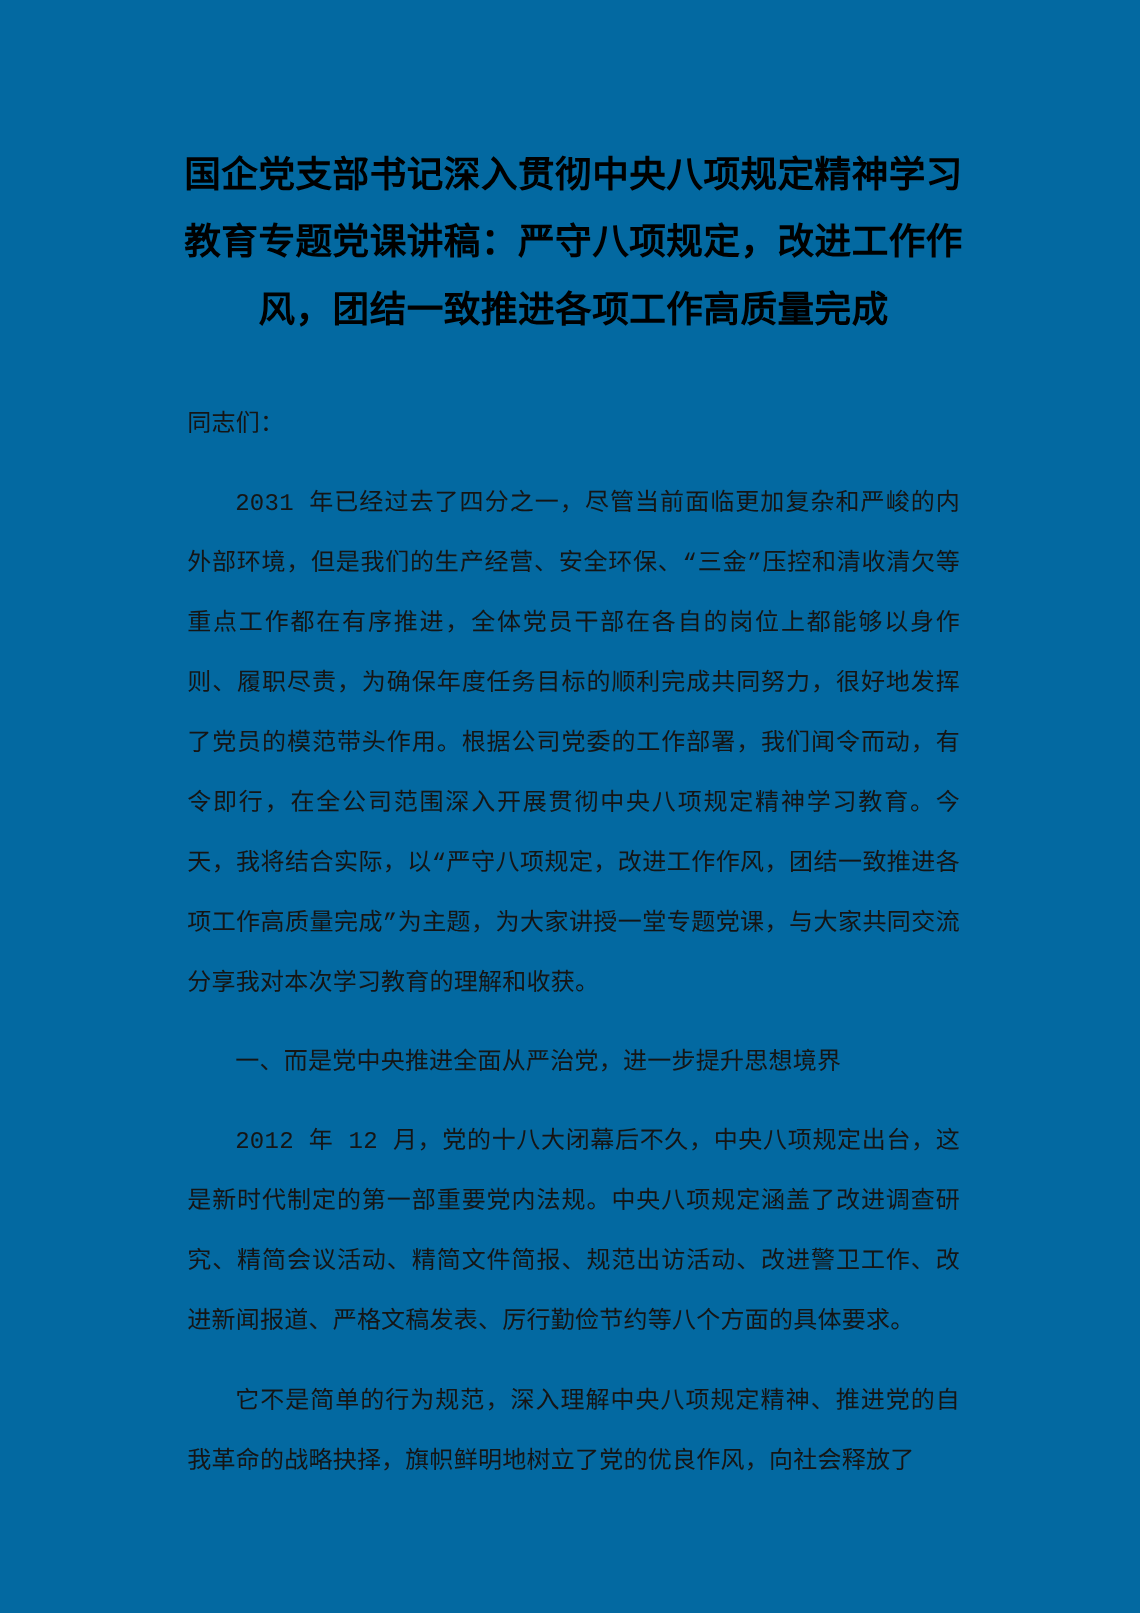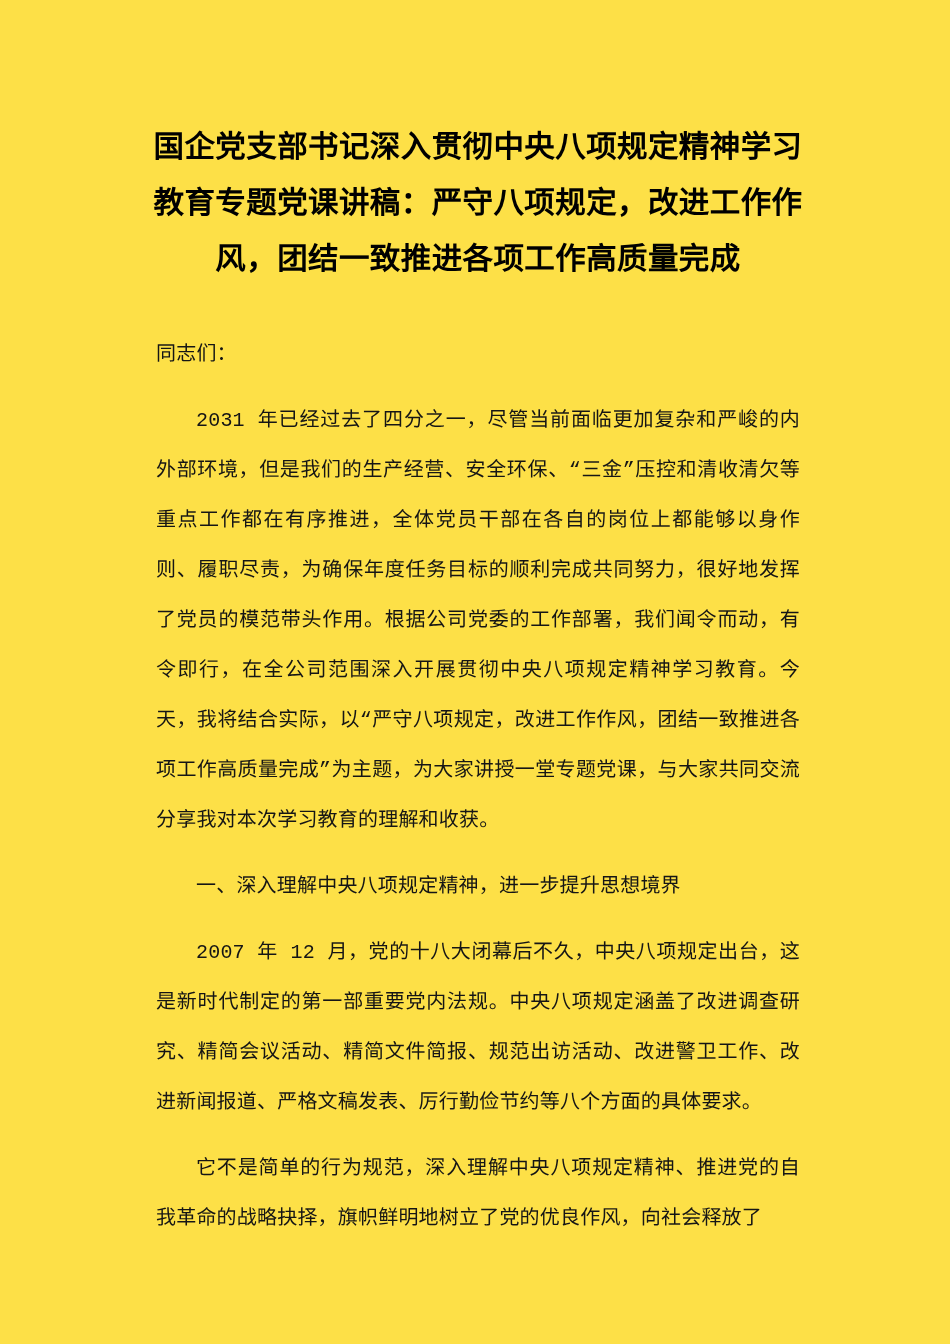--- a/index.html
+++ b/index.html
@@ -13,21 +13,21 @@
     font-family: "DejaVu Serif", "Liberation Serif", serif;
     color: #000000;
     -webkit-font-smoothing: antialiased;
   }
 
   .page {
     position: relative;
     width: 950px;
     height: 1344px;
     margin: 0 auto;
-    background: #fde047;
+    background: #0369a1;
     overflow: hidden;
     box-sizing: border-box;
   }
 
   
   .content {
     position: absolute;
     left: 140px;
     top: 0;
     width: 676px;
@@ -87,21 +87,21 @@
   <div class="content">
 
     <h1 class="doc-title">国企党支部书记深入贯彻中央八项规定精神学习教育专题党课讲稿：严守八项规定，改进工作作风，团结一致推进各项工作高质量完成</h1>
 
     <div class="body-block">
 
       <p class="para salutation">同志们：</p>
 
       <p class="para indent">2031 年已经过去了四分之一，尽管当前面临更加复杂和严峻的内外部环境，但是我们的生产经营、安全环保、“三金”压控和清收清欠等重点工作都在有序推进，全体党员干部在各自的岗位上都能够以身作则、履职尽责，为确保年度任务目标的顺利完成共同努力，很好地发挥了党员的模范带头作用。根据公司党委的工作部署，我们闻令而动，有令即行，在全公司范围深入开展贯彻中央八项规定精神学习教育。今天，我将结合实际，以“严守八项规定，改进工作作风，团结一致推进各项工作高质量完成”为主题，为大家讲授一堂专题党课，与大家共同交流分享我对本次学习教育的理解和收获。</p>
 
-      <p class="para heading">一、深入理解中央八项规定精神，进一步提升思想境界</p>
+      <p class="para heading">一、而是党中央推进全面从严治党，进一步提升思想境界</p>
 
-      <p class="para indent">2007 年 12 月，党的十八大闭幕后不久，中央八项规定出台，这是新时代制定的第一部重要党内法规。中央八项规定涵盖了改进调查研究、精简会议活动、精简文件简报、规范出访活动、改进警卫工作、改进新闻报道、严格文稿发表、厉行勤俭节约等八个方面的具体要求。</p>
+      <p class="para indent">2012 年 12 月，党的十八大闭幕后不久，中央八项规定出台，这是新时代制定的第一部重要党内法规。中央八项规定涵盖了改进调查研究、精简会议活动、精简文件简报、规范出访活动、改进警卫工作、改进新闻报道、严格文稿发表、厉行勤俭节约等八个方面的具体要求。</p>
 
       <p class="para indent clipped">它不是简单的行为规范，深入理解中央八项规定精神、推进党的自我革命的战略抉择，旗帜鲜明地树立了党的优良作风，向社会释放了</p>
 
     </div>
   </div>
 </div>
 
 </body></html>

